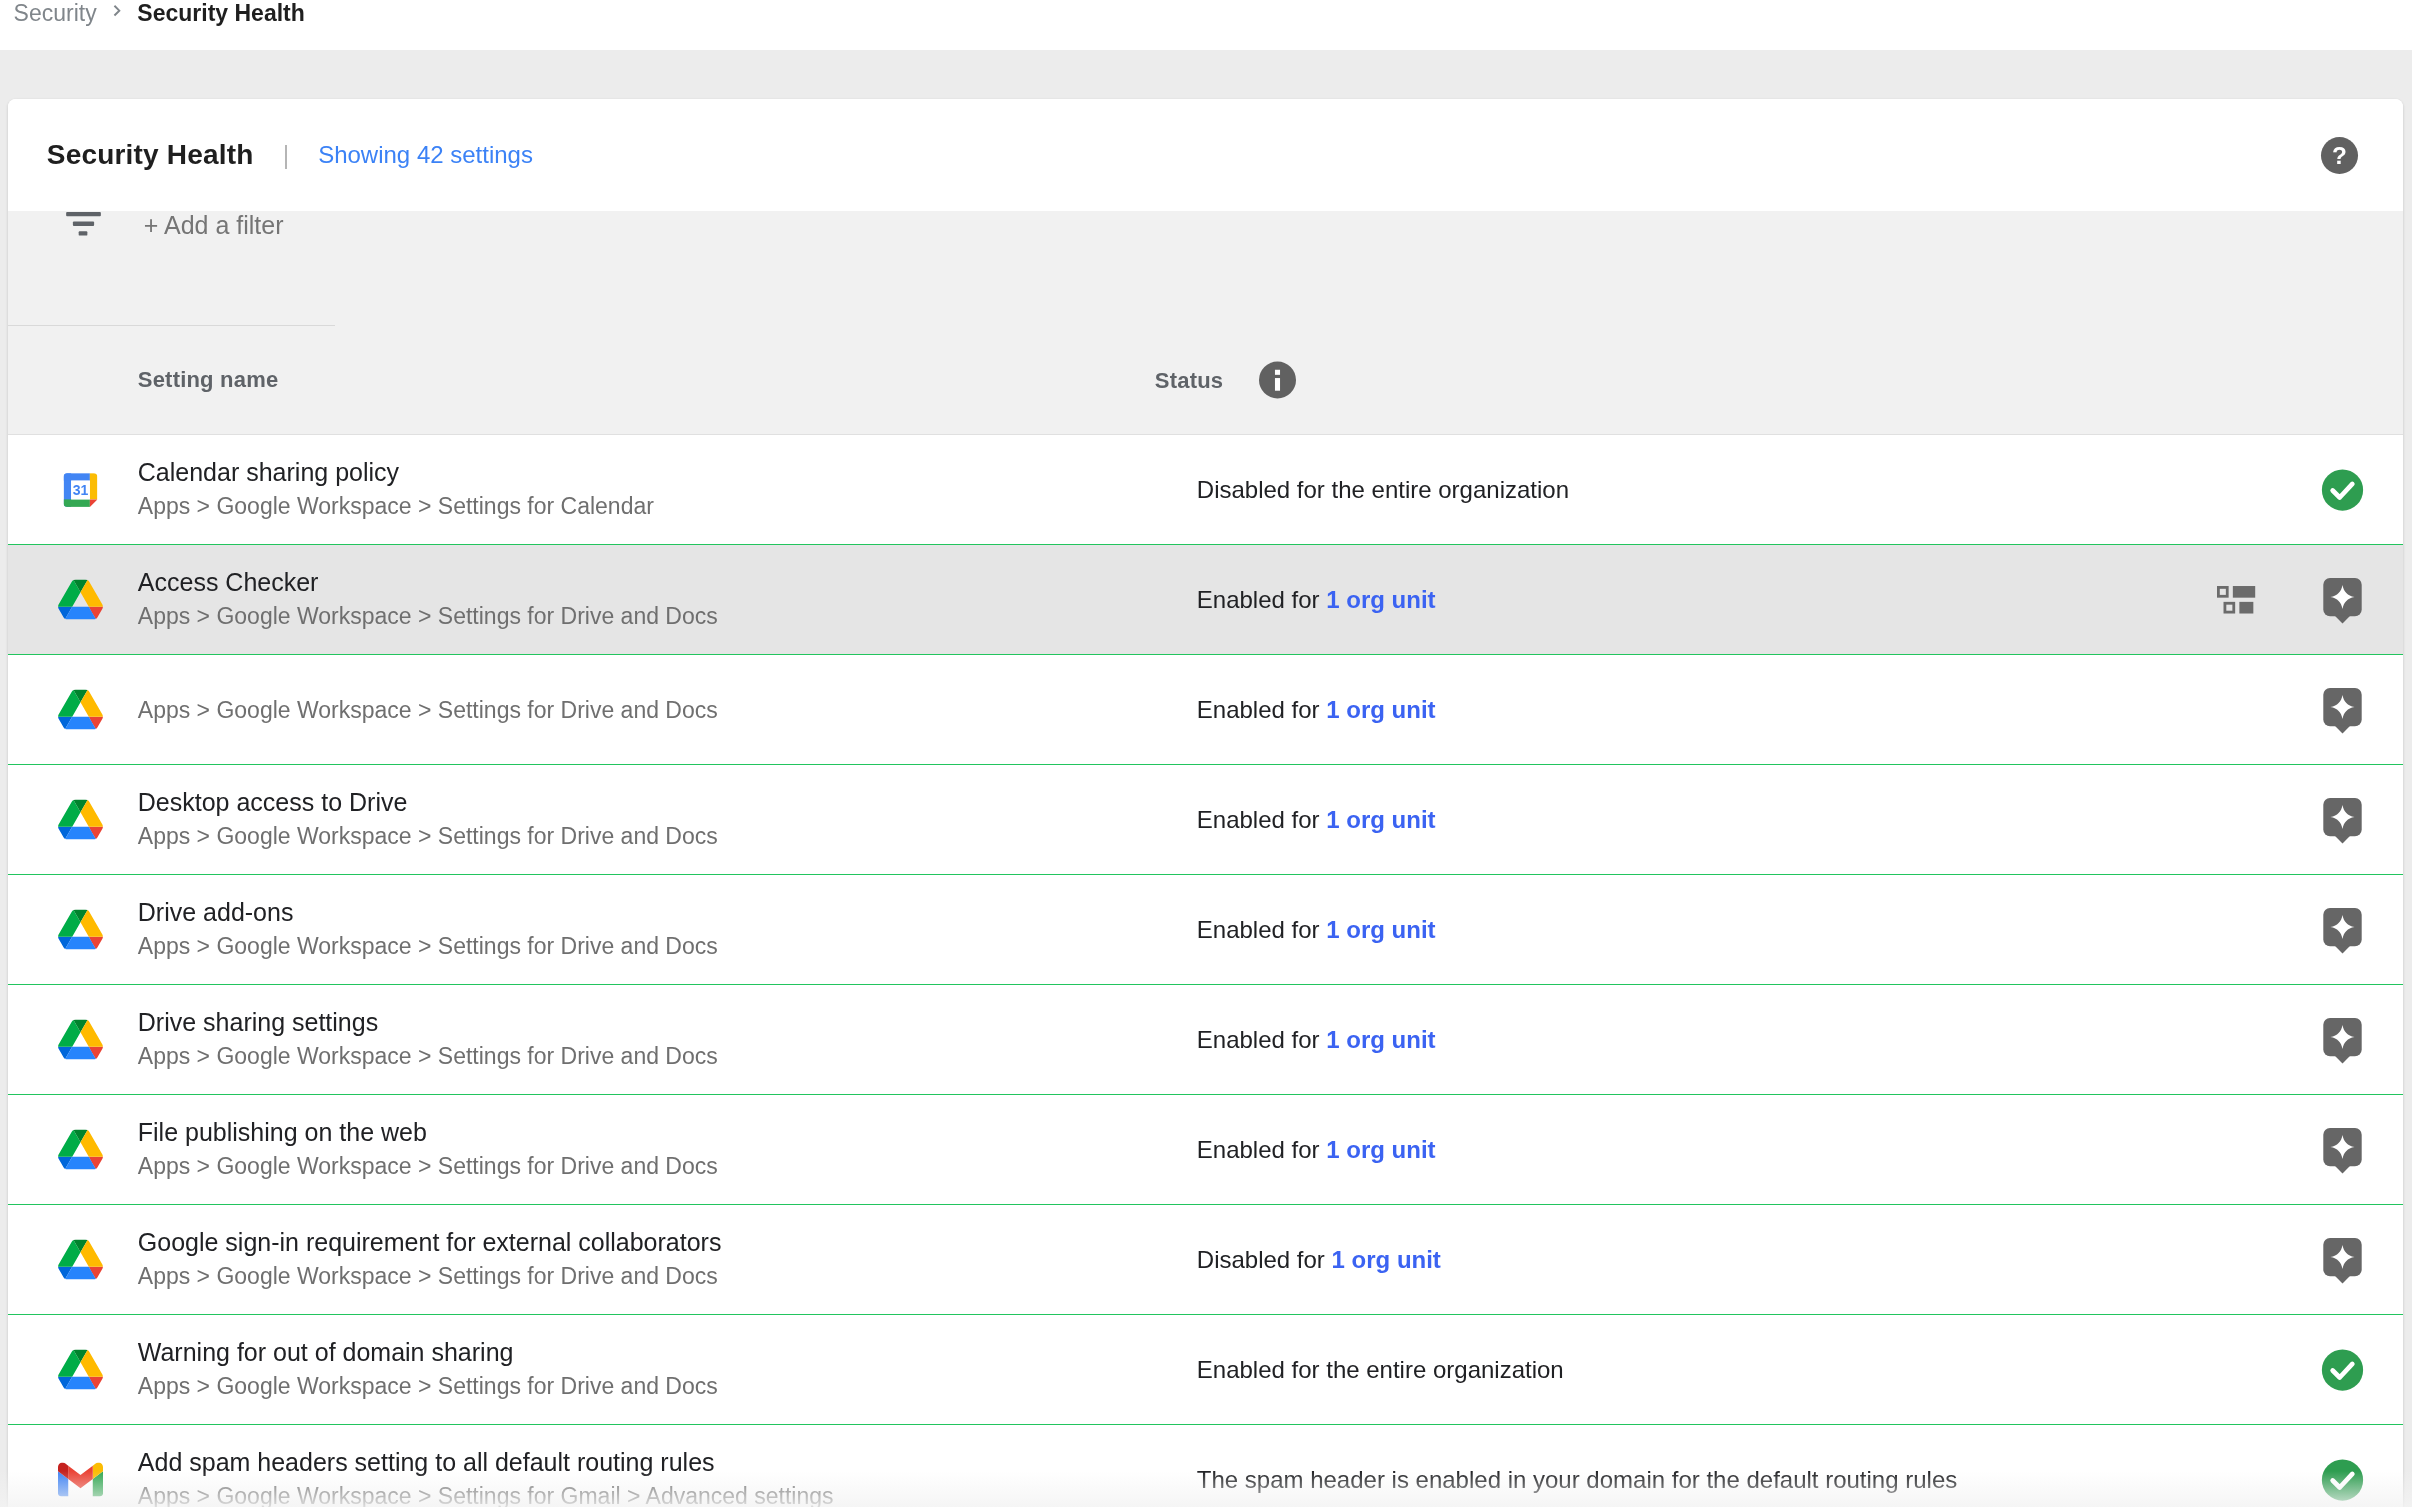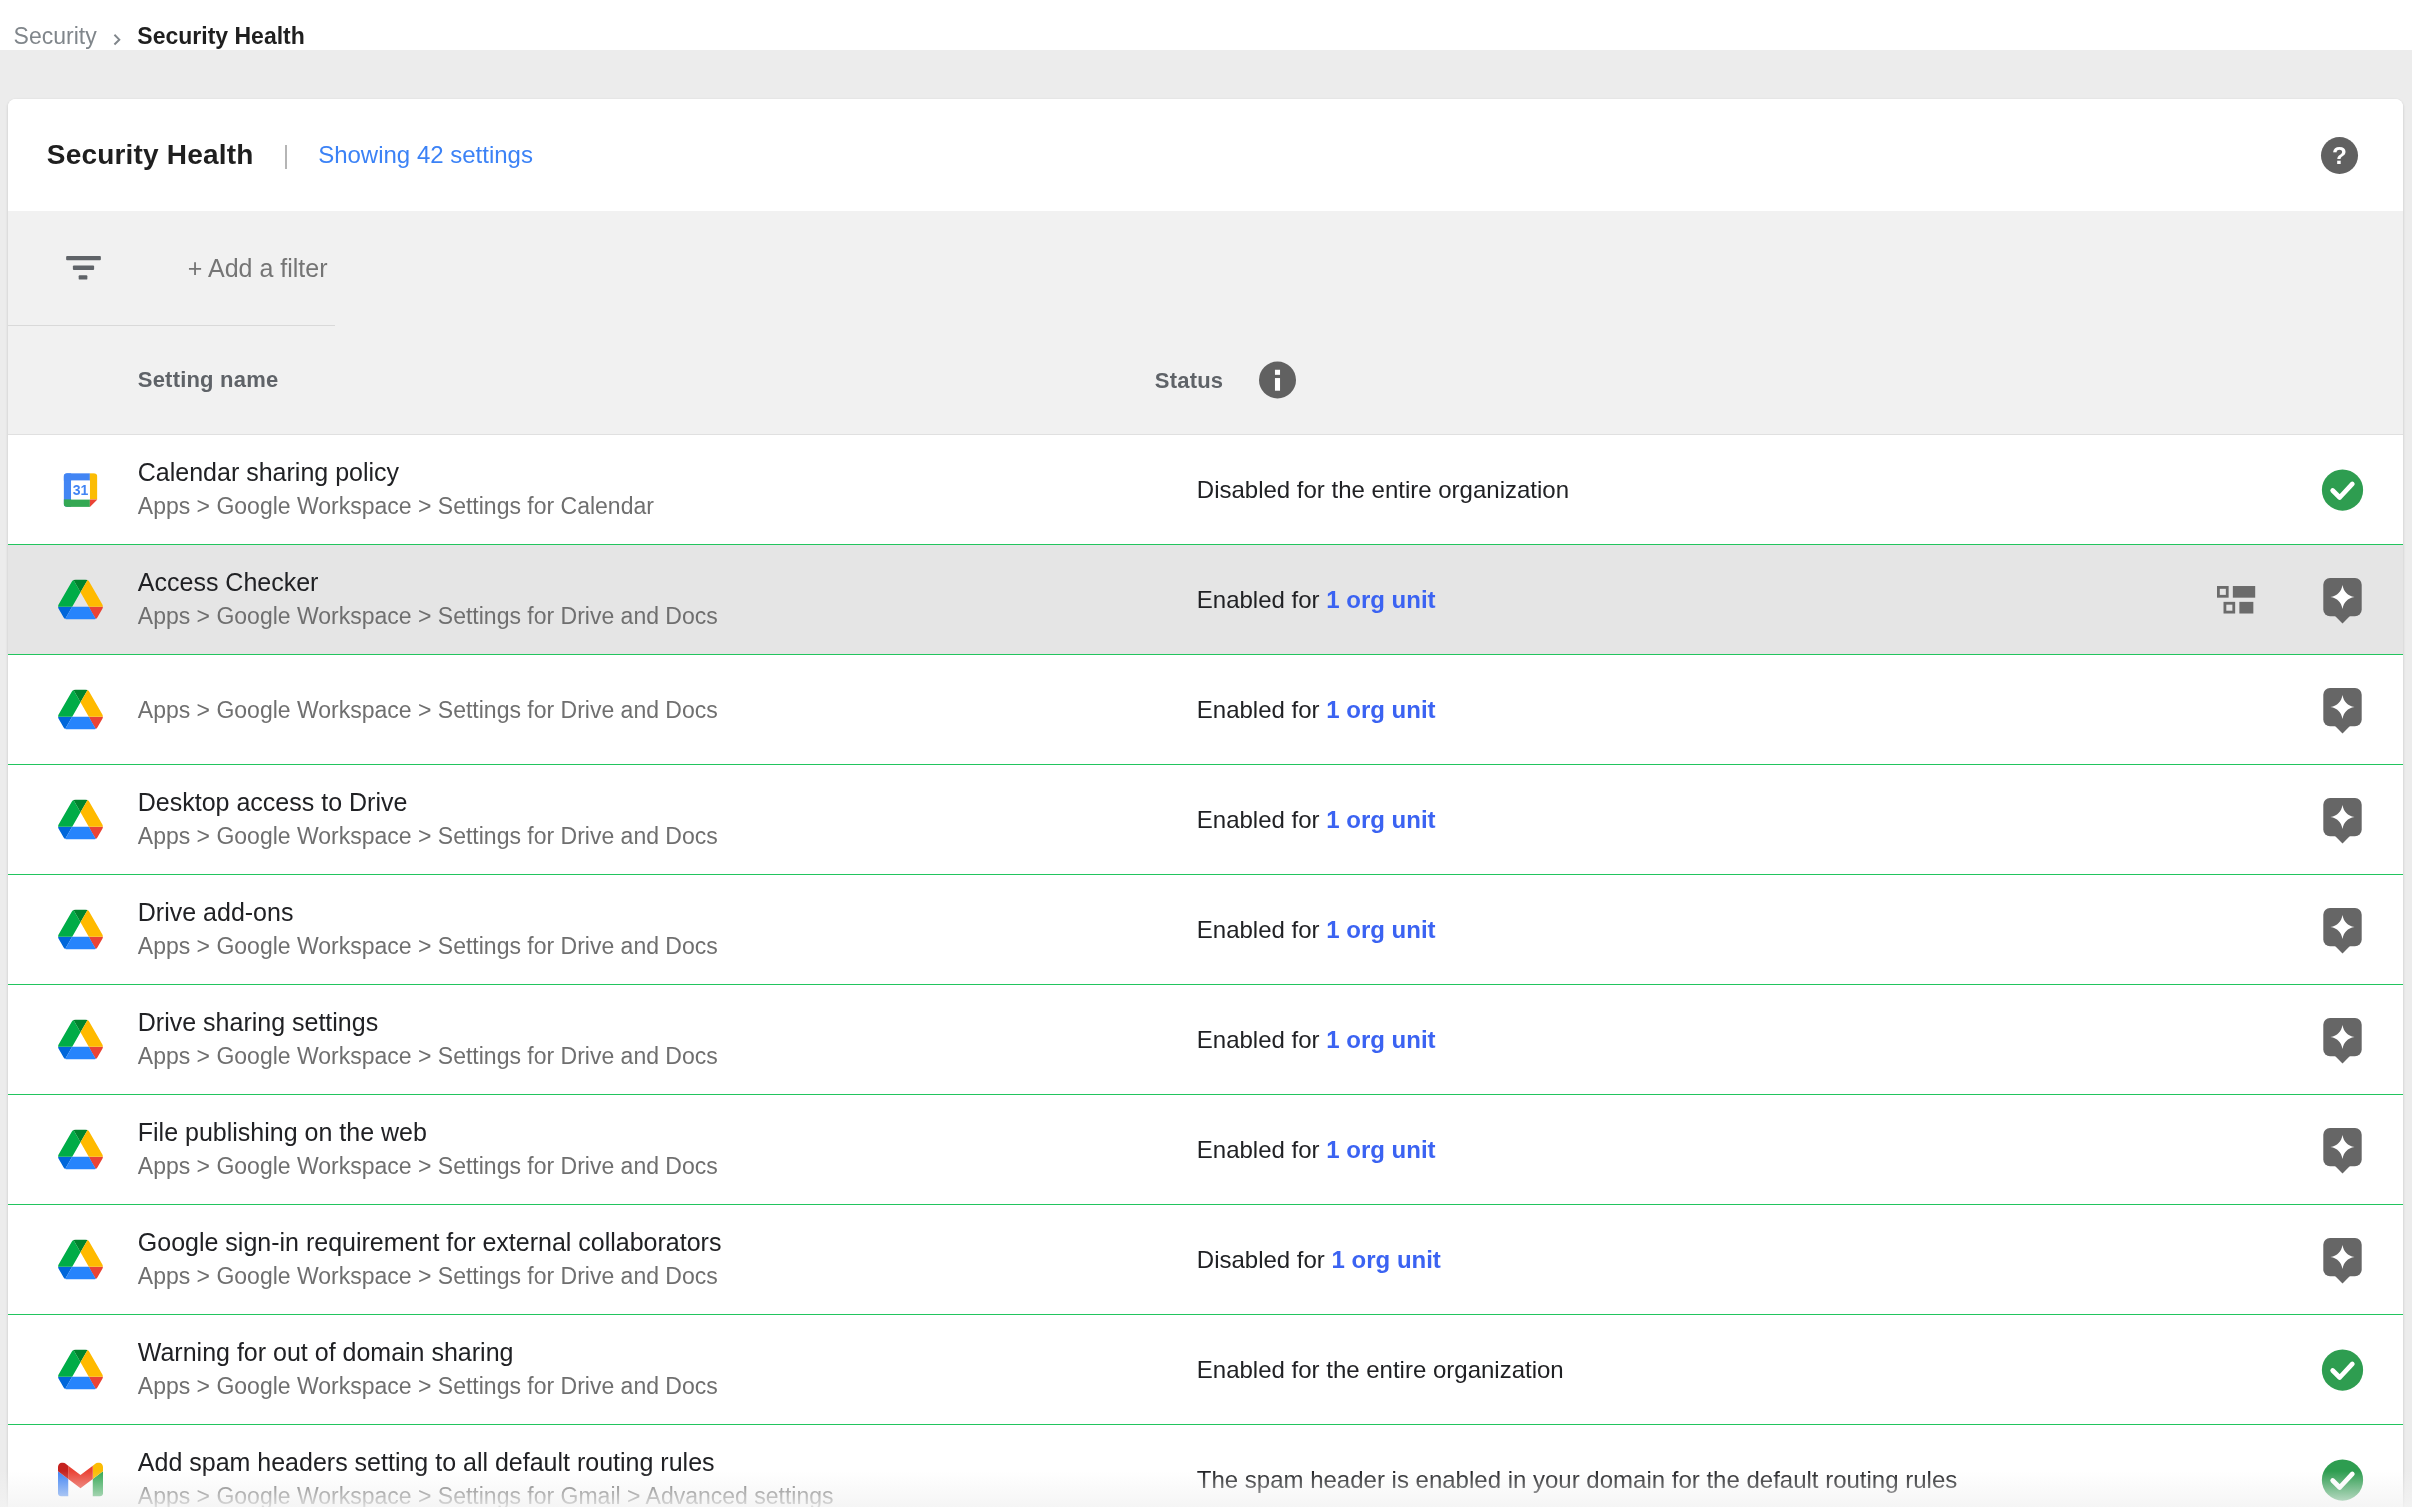--- a/index.html
+++ b/index.html
@@ -9,21 +9,21 @@
     background:#ececec;
     position:relative;
     overflow:hidden;
     color:#202124;
   }
 
   
   .breadcrumb-bar {
     position:absolute; top:0; left:0; right:0; height:50px;
     background:#ffffff;
-    display:flex; align-items:flex-end;
+    display:flex; align-items:flex-start;
     padding-left:13.6px;
     font-size:23px;
   }
   .crumb-parent { color:#80868b; }
   .crumb-sep { margin:0 9.7px; display:flex; align-items:center; }
   .crumb-current { color:#1f1f1f; font-weight:600; }
 
   
   .page-area { position:absolute; top:50px; left:0; right:0; bottom:0; background:#ececec; }
   .card {
@@ -44,23 +44,22 @@
   .card-title { font-size:28px; font-weight:700; color:#1f1f1f; letter-spacing:0.2px; }
   .title-sep { font-size:25px; color:#b5b5b5; margin:0 29px; font-weight:300; }
   .card-subtitle { font-size:24px; color:#3b82f6; }
   .header-spacer { flex:1; }
   .help-btn { width:39px; height:39px; cursor:pointer; }
 
   
   .gray-section { background:#f1f1f1; border-bottom:1px solid #e0e0e0; }
   .filter-bar {
     height:114px;
-    display:flex; align-items:center;
+    display:flex; 
     padding-left:56px;
-    gap:44px;
   }
   .filter-icon { width:39px; height:27px; }
   .filter-label { margin-left:41px; font-size:25px; color:#757575; cursor:pointer; }
   .short-divider { height:1px; width:327px; background:#d9d9d9; }
   .table-header { height:108px; position:relative; }
   .col-label { font-size:22px; color:#5f6368; font-weight:700; letter-spacing:0.2px; }
   .col-setting { position:absolute; left:130px; top:50%; transform:translateY(-50%); }
   .col-status {
     position:absolute; left:1147px; top:50%; transform:translateY(-50%);
     display:flex; align-items:center;

